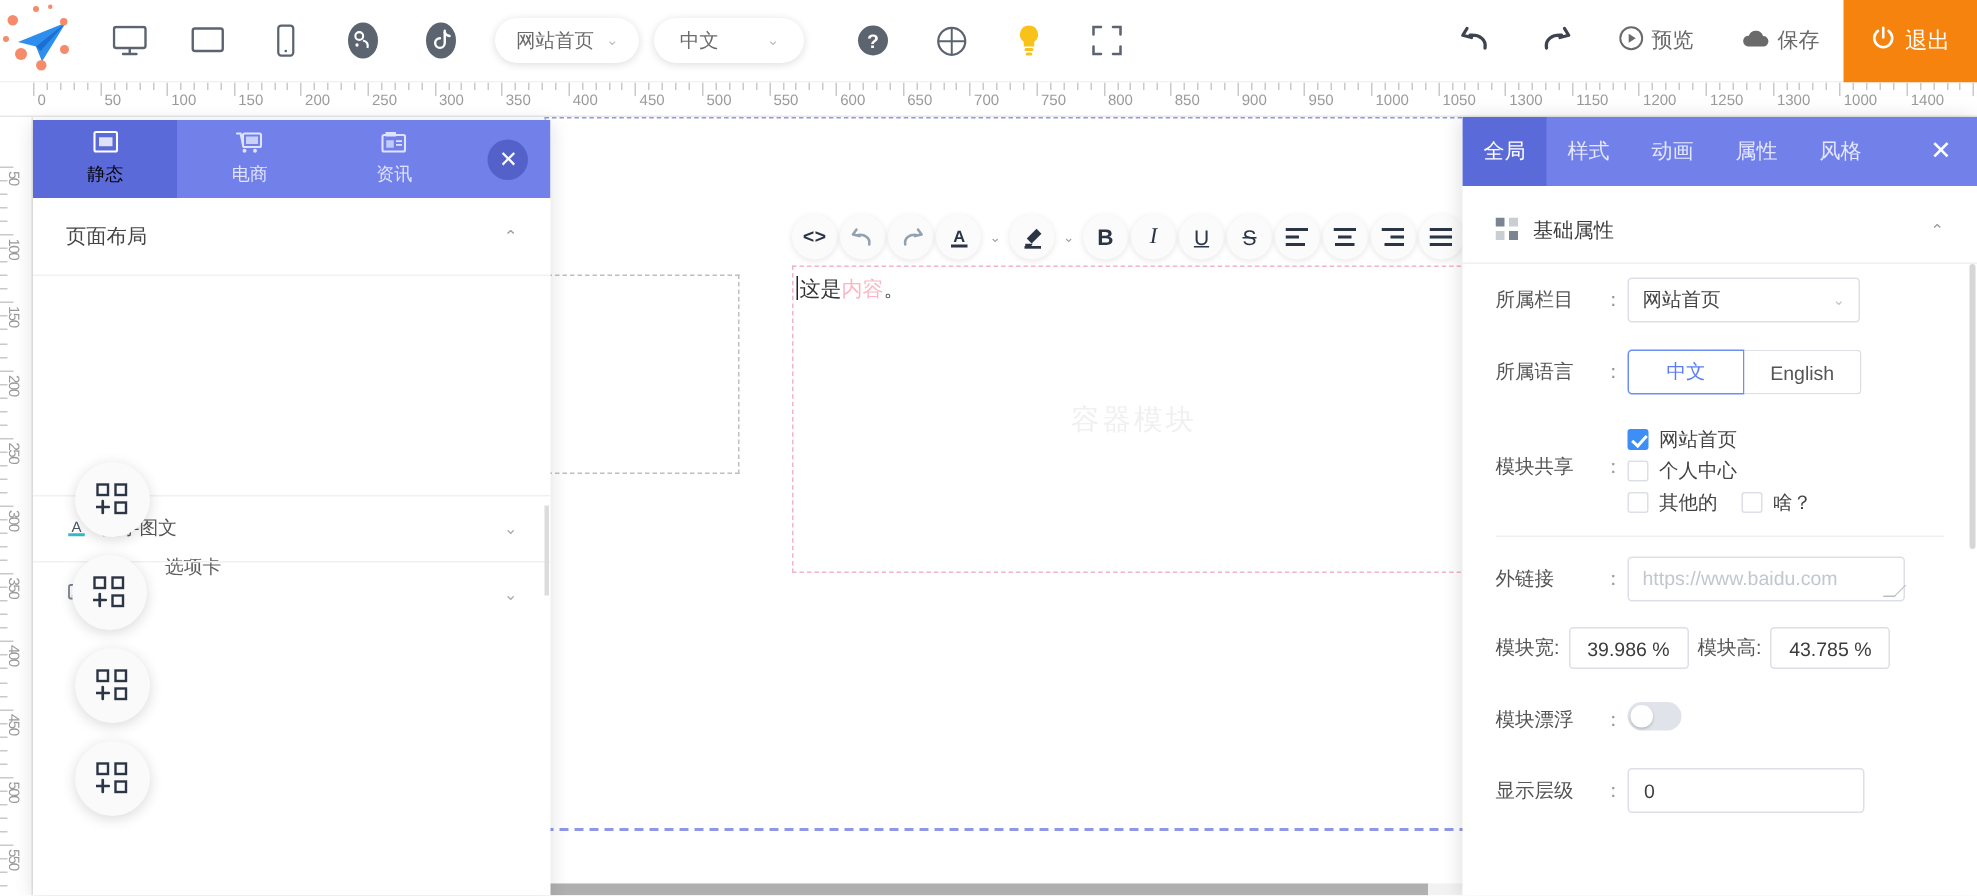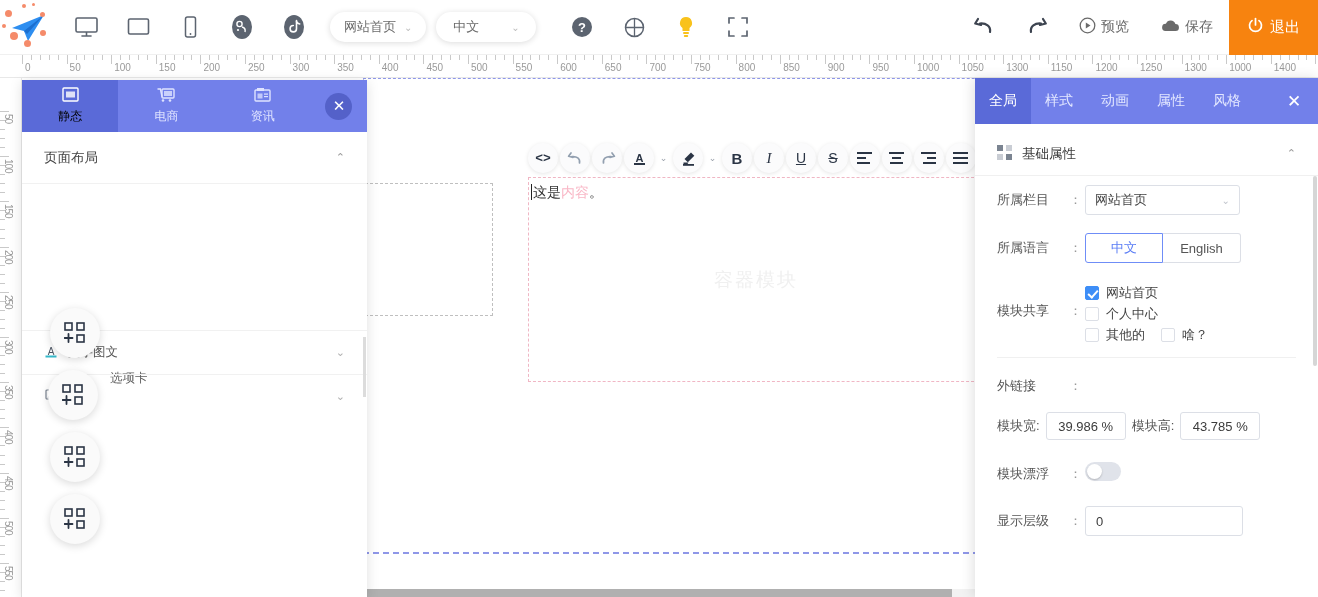--- a/index.html
+++ b/index.html
@@ -909,20 +909,21 @@
           </label>
         </div>
       </div>
     </div>
 
     <div class="divline"></div>
 
     <div class="frow">
       <div class="flab">外链接</div>
       <div class="fcolon">：</div>
+      <div class="ta">https://www.baidu.com</div>
     </div>
 
 
     <div class="numrow">
       <span class="nlab">模块宽:</span>
       <span class="nin">39.986 %</span>
       <span class="nlab">模块高:</span>
       <span class="nin">43.785 %</span>
     </div>
 

